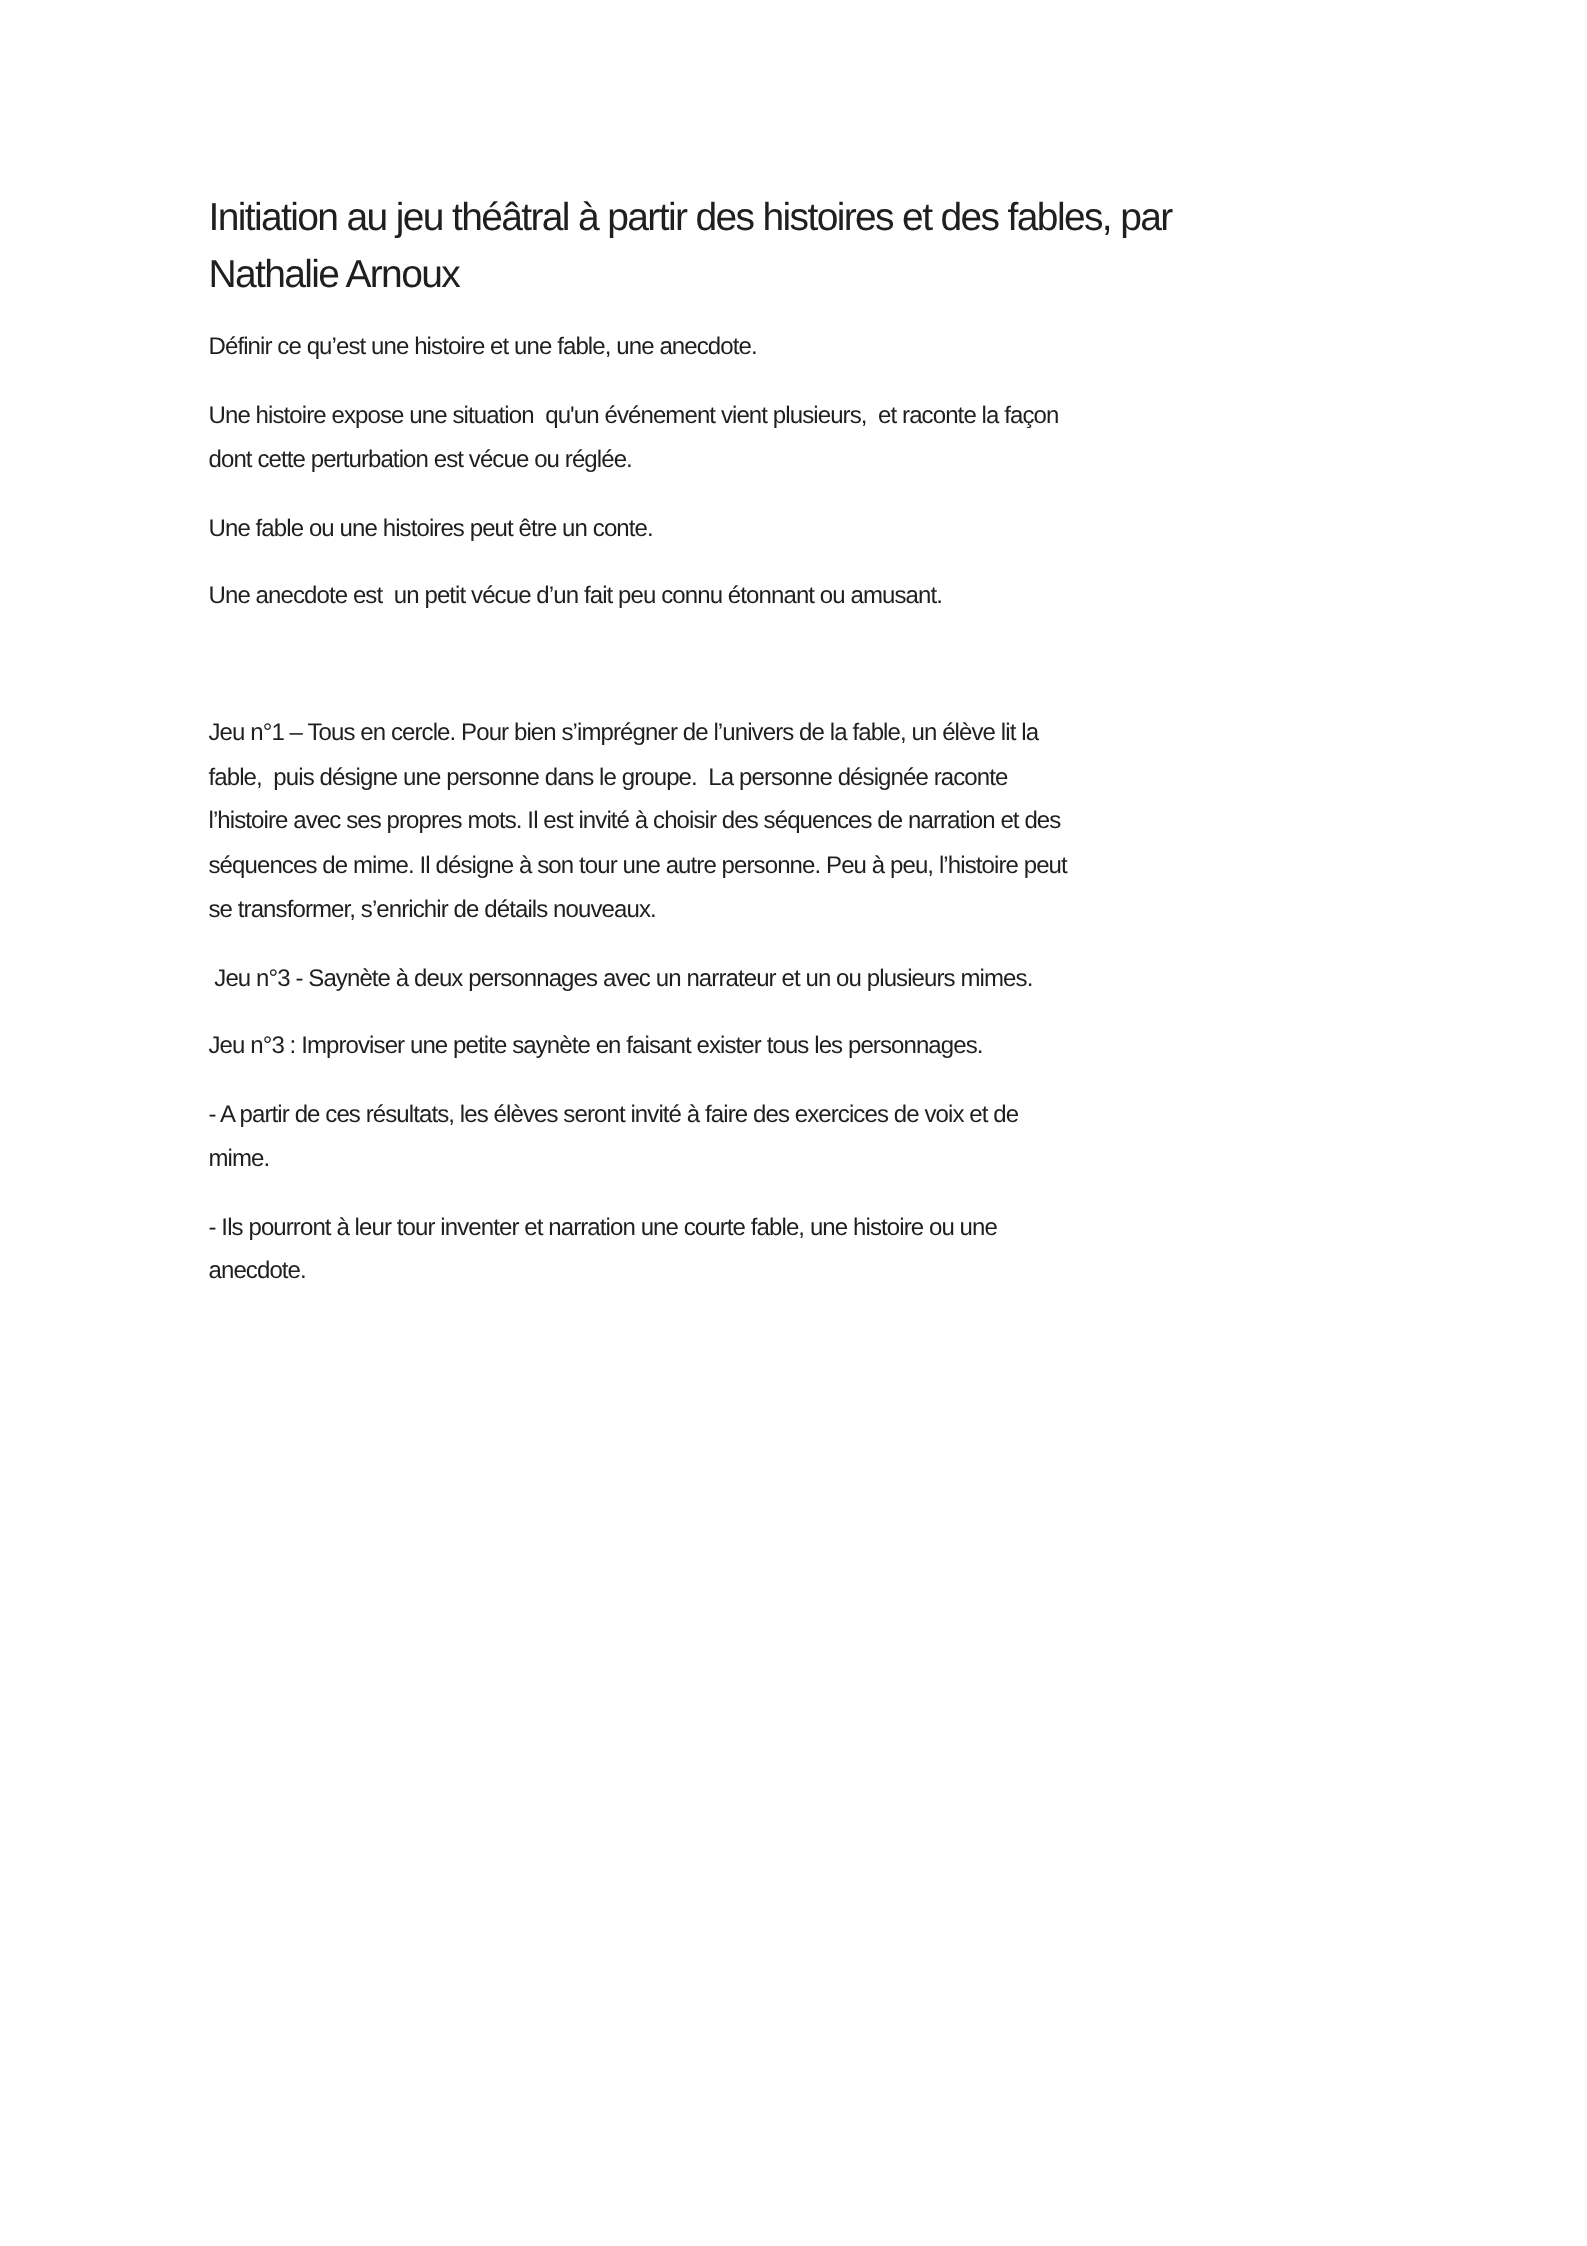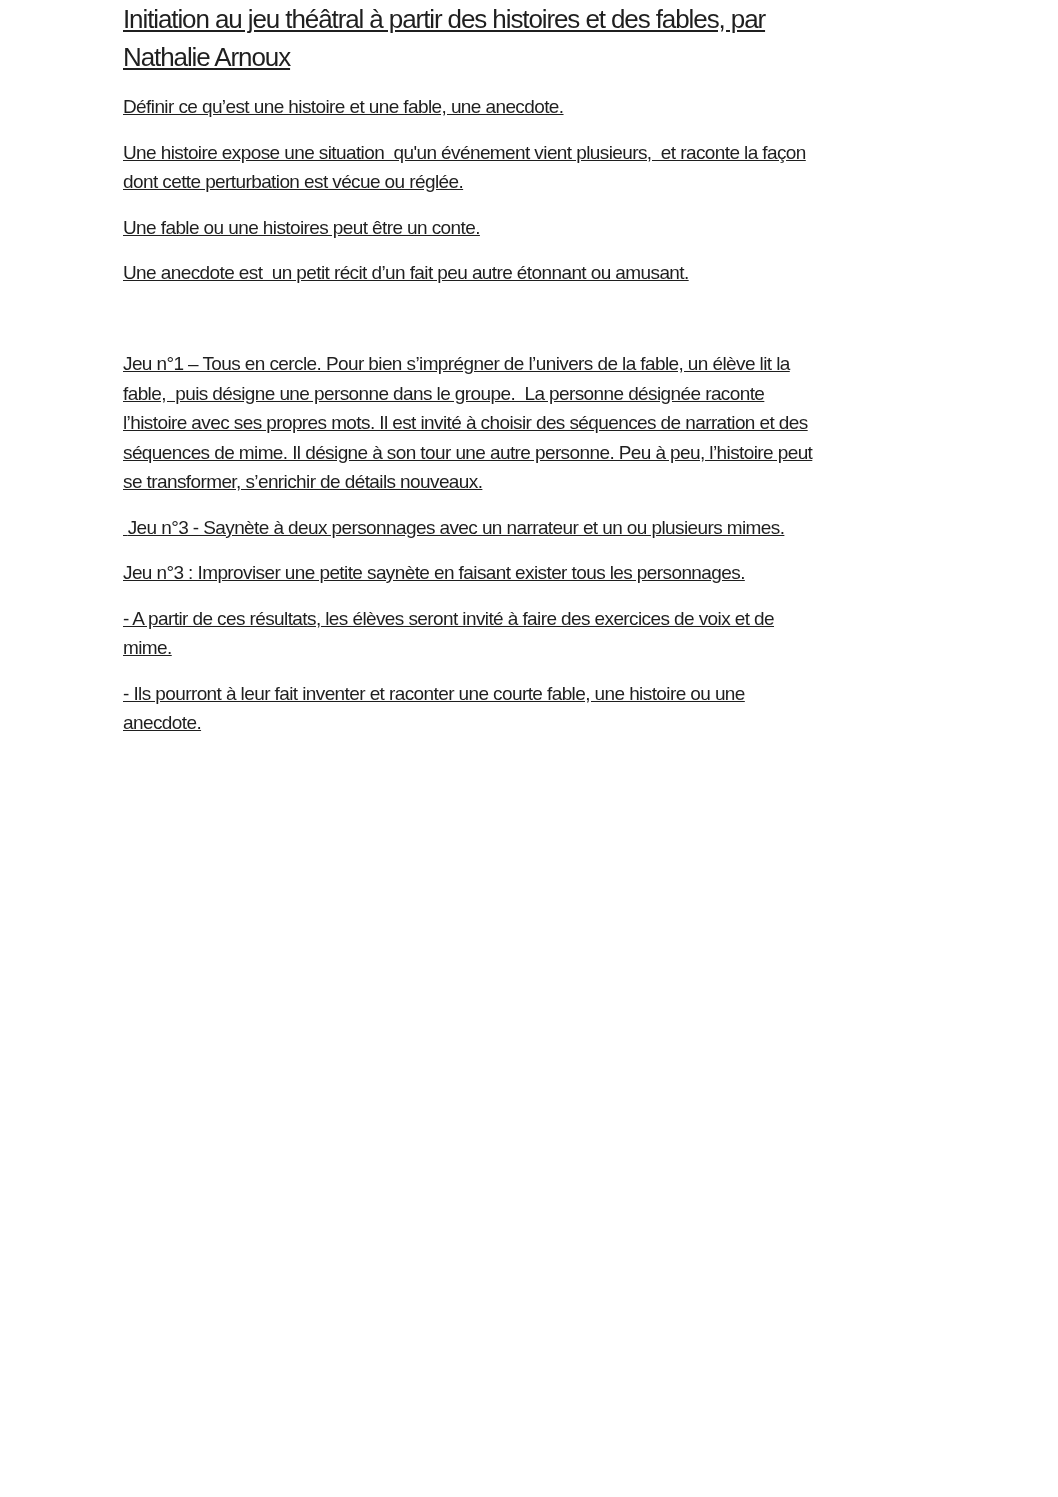--- a/index.html
+++ b/index.html
@@ -11,38 +11,38 @@
     position: relative;
     width: 1058px;
     height: 1497px;
     background: #ffffff;
     overflow: hidden;
     font-family: "Liberation Sans", sans-serif;
     color: #1f1f1f;
   }
   .content {
     position: absolute;
-    left: 123px;
+    left: 139px;
     top: 0;
     width: 900px;
+    padding-top: 125px;
     box-sizing: border-box;
-    text-decoration: underline;
   }
   .doc-title {
     margin: 0 0 16px 0;
     font-size: 26px;
     font-weight: 400;
     line-height: 38px;
     letter-spacing: -1.1px;
     color: #1f1f1f;
     white-space: pre-wrap;
   }
   .para {
     margin: 0 0 16px 0;
-    font-size: 19px;
+    font-size: 16px;
     font-weight: 400;
     line-height: 29.5px;
     letter-spacing: -0.6px;
     color: #1f1f1f;
     white-space: pre-wrap;
   }
   .para b {
     font-weight: 700;
   }
   .empty-para {
@@ -60,34 +60,34 @@
 Nathalie Arnoux</h1>
 
     <p class="para">Définir ce qu’est une histoire et une fable, une anecdote.</p>
 
 
     <p class="para">Une histoire expose une situation  qu'un événement vient plusieurs,  et raconte la façon
 dont cette perturbation est vécue ou réglée.</p>
 
     <p class="para">Une fable ou une histoires peut être un conte.</p>
 
-    <p class="para">Une anecdote est  un petit récit d’un fait peu autre étonnant ou amusant.</p>
+    <p class="para">Une anecdote est  un petit vécue d’un fait peu connu étonnant ou amusant.</p>
 
     <div class="empty-para"></div>
 
     <p class="para">Jeu n°1 – Tous en cercle. Pour bien s’imprégner de l’univers de la fable, un élève lit la
 fable,  puis désigne une personne dans le groupe.  La personne désignée raconte
 l’histoire avec ses propres mots. Il est invité à choisir des séquences de narration et des
 séquences de mime. Il désigne à son tour une autre personne. Peu à peu, l’histoire peut
 se transformer, s’enrichir de détails nouveaux.</p>
 
     <p class="para"> Jeu n°3 - Saynète à deux personnages avec un narrateur et un ou plusieurs mimes.</p>
 
     <p class="para">Jeu n°3 : Improviser une petite saynète en faisant exister tous les personnages.</p>
 
     <p class="para">- A partir de ces résultats, les élèves seront invité à faire des exercices de voix et de
 mime.</p>
 
-    <p class="para">- Ils pourront à leur fait inventer et raconter une courte fable, une histoire ou une
+    <p class="para">- Ils pourront à leur tour inventer et narration une courte fable, une histoire ou une
 anecdote.</p>
 
   </div>
 </div>
 
 </body></html>

